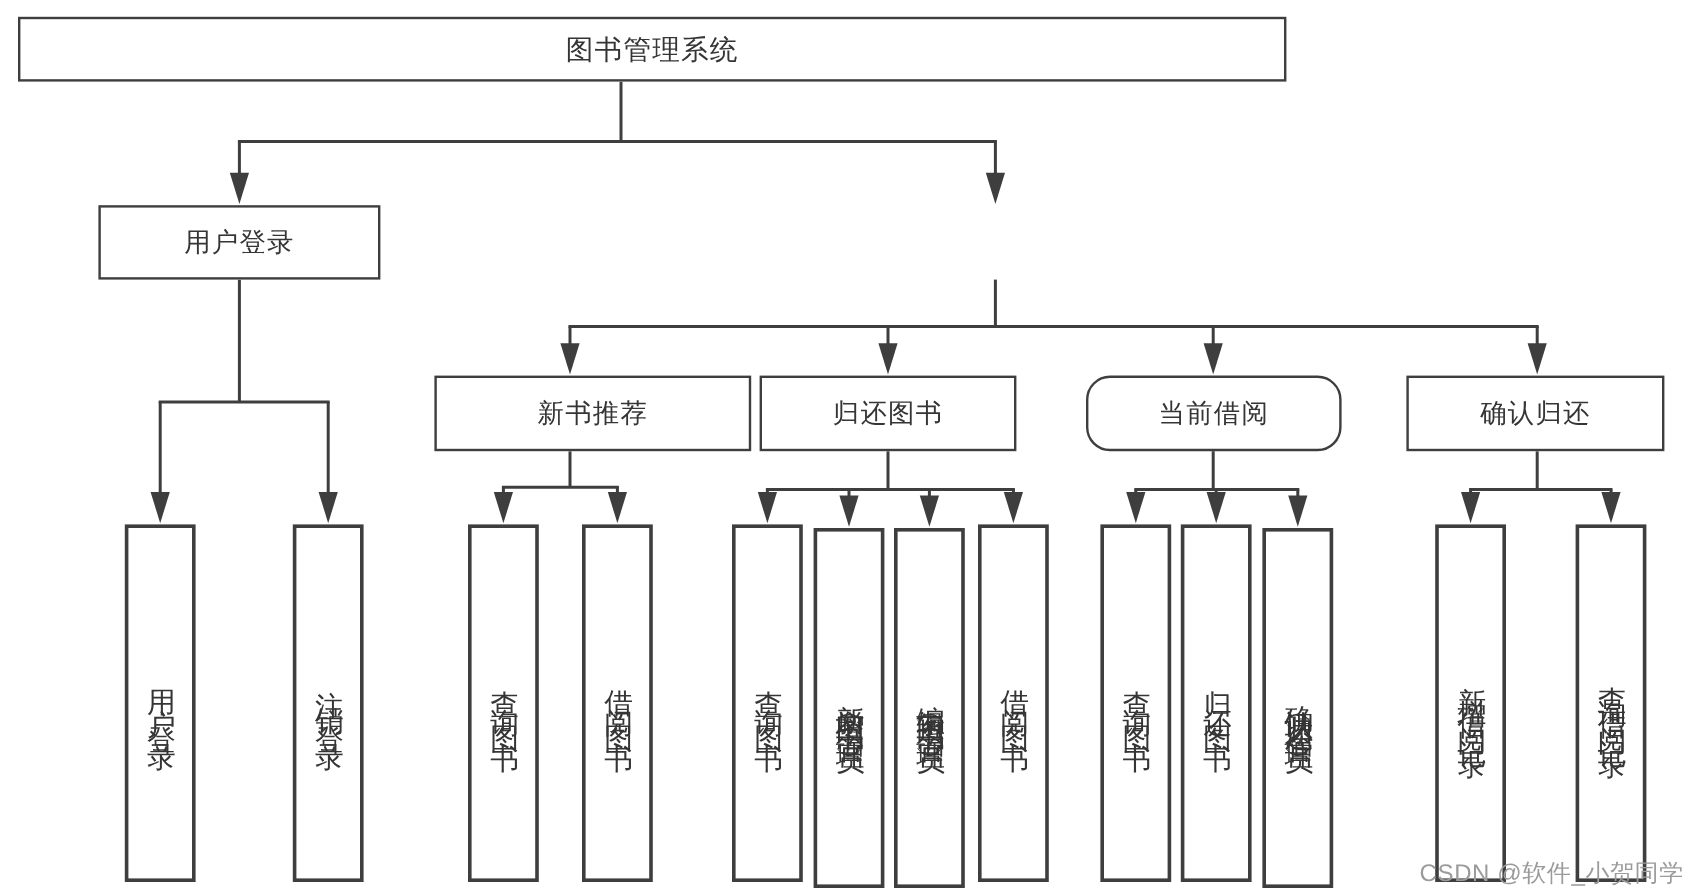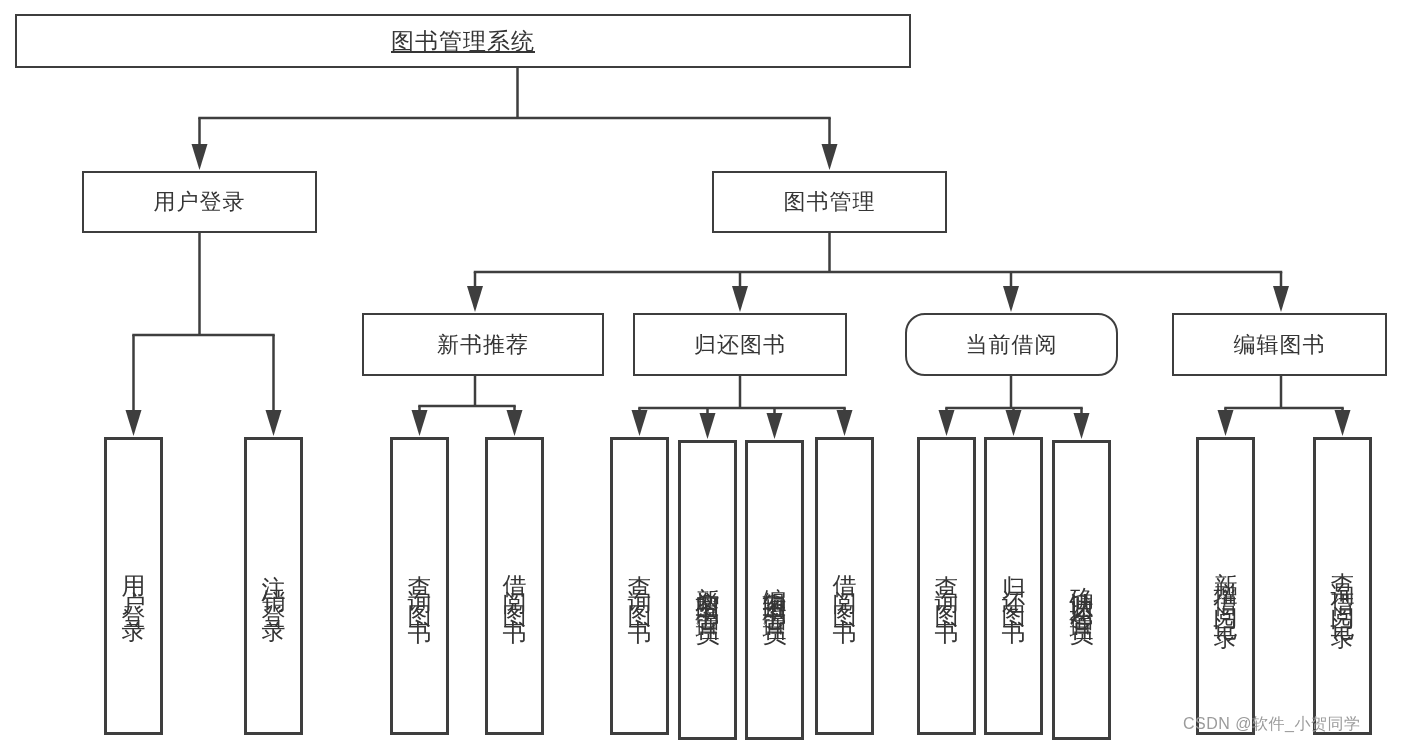--- a/index.html
+++ b/index.html
@@ -46,21 +46,21 @@
     text-orientation:mixed;
     line-height:1;
   }
   .sp-wide .vtext{letter-spacing:15px;}
   .sp-mid  .vtext{letter-spacing:11px;}
   .sp-tight .vtext{letter-spacing:5px;}
   #watermark{
     position:absolute;
     left:1183px;top:714px;
     width:222px;
-    font-size:16px;
+    font-size:20px;
     color:var(--wm);
     white-space:nowrap;
     z-index:3;
     letter-spacing:0.5px;
   }
 </style>
 </head>
 <body>
 
 <div id="stage">
@@ -113,42 +113,39 @@
       <line x1="1081.5" y1="408" x2="1081.5" y2="423" stroke="#3e3e3e" stroke-width="2.5"></line>
       <polygon points="1073.5,413 1089.5,413 1081.5,439" fill="#3e3e3e"></polygon>
       <line x1="1281" y1="376" x2="1281" y2="408" stroke="#3e3e3e" stroke-width="2.5"></line>
       <line x1="1224.25" y1="408" x2="1343.75" y2="408" stroke="#3e3e3e" stroke-width="2.5"></line>
       <line x1="1225.5" y1="408" x2="1225.5" y2="420" stroke="#3e3e3e" stroke-width="2.5"></line>
       <polygon points="1217.5,410 1233.5,410 1225.5,436" fill="#3e3e3e"></polygon>
       <line x1="1342.5" y1="408" x2="1342.5" y2="420" stroke="#3e3e3e" stroke-width="2.5"></line>
       <polygon points="1334.5,410 1350.5,410 1342.5,436" fill="#3e3e3e"></polygon>
     </svg>
 
-  <div class="hbox root" style="left:15px;top:14px;width:896px;height:54px;text-decoration:underline;">
+  <div class="hbox root" style="left:15px;top:14px;width:1057px;height:54px;">
     <span>图书管理系统</span>
   </div>
 
   <div class="hbox" style="left:82px;top:171px;width:235px;height:62px;">
     <span>用户登录</span>
   </div>
-  <div class="hbox" style="left:712px;top:171px;width:235px;height:62px;">
-    <span>图书管理</span>
-  </div>
 
-  <div class="hbox" style="left:362px;top:313px;width:242px;height:63px;">
+  <div class="hbox" style="left:362px;top:313px;width:264px;height:63px;">
     <span>新书推荐</span>
   </div>
   <div class="hbox" style="left:633px;top:313px;width:214px;height:63px;">
     <span>归还图书</span>
   </div>
   <div class="hbox" style="left:905px;top:313px;width:213px;height:63px;border-radius:20px;">
     <span>当前借阅</span>
   </div>
   <div class="hbox" style="left:1172px;top:313px;width:215px;height:63px;">
-    <span>编辑图书</span>
+    <span>确认归还</span>
   </div>
 
   <div class="vbox sp-wide" style="left:104px;">
     <span class="vtext">用户登录</span>
   </div>
   <div class="vbox sp-wide" style="left:244px;">
     <span class="vtext">注销登录</span>
   </div>
 
   <div class="vbox sp-wide" style="left:390px;">

